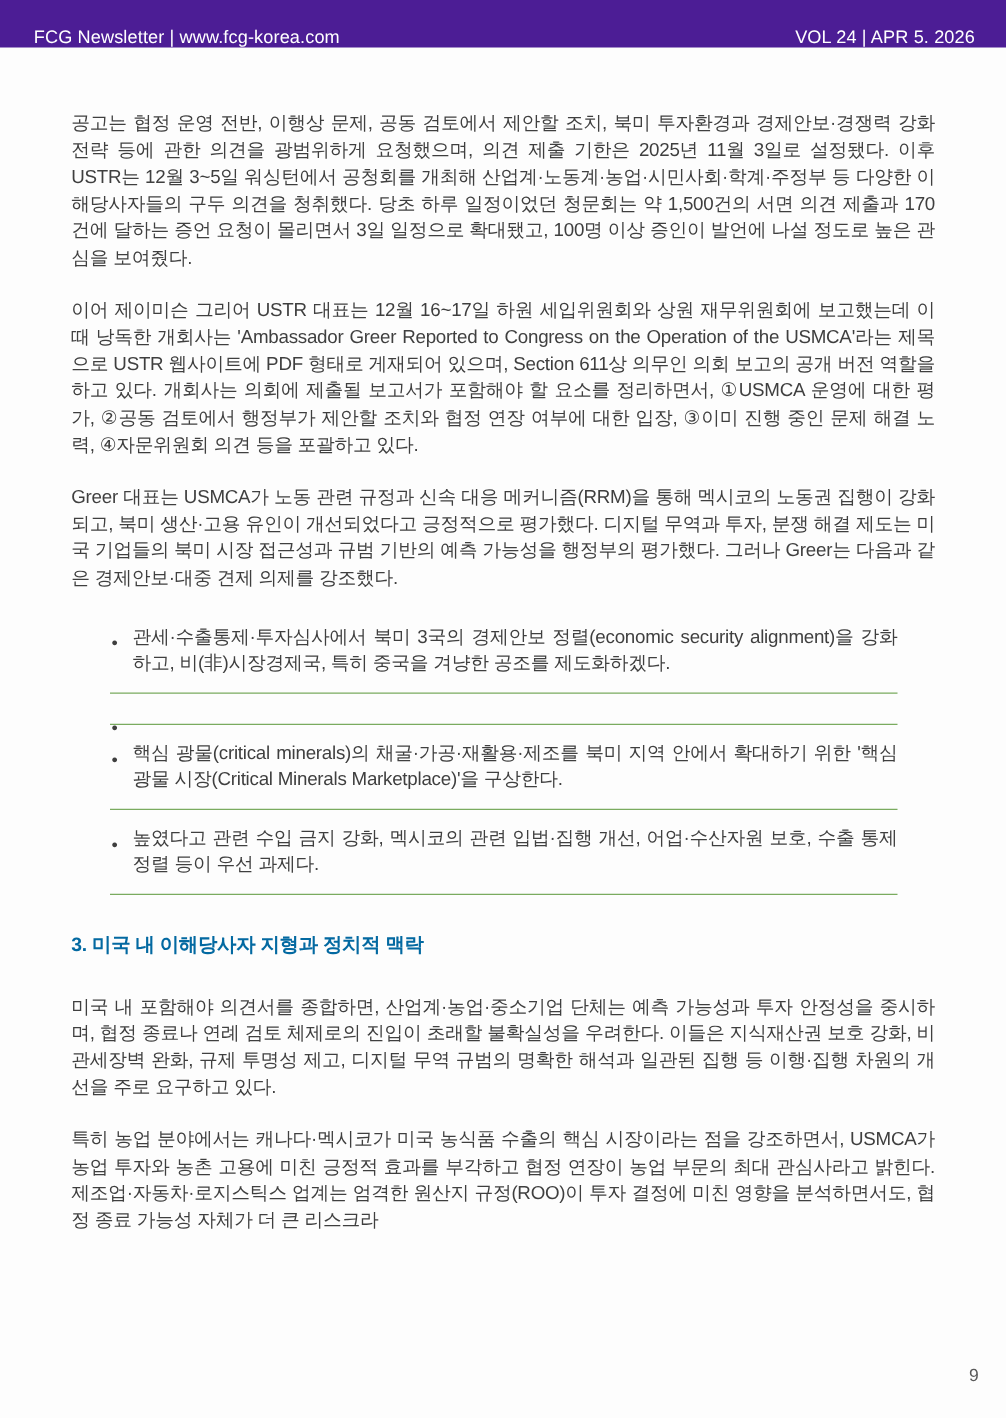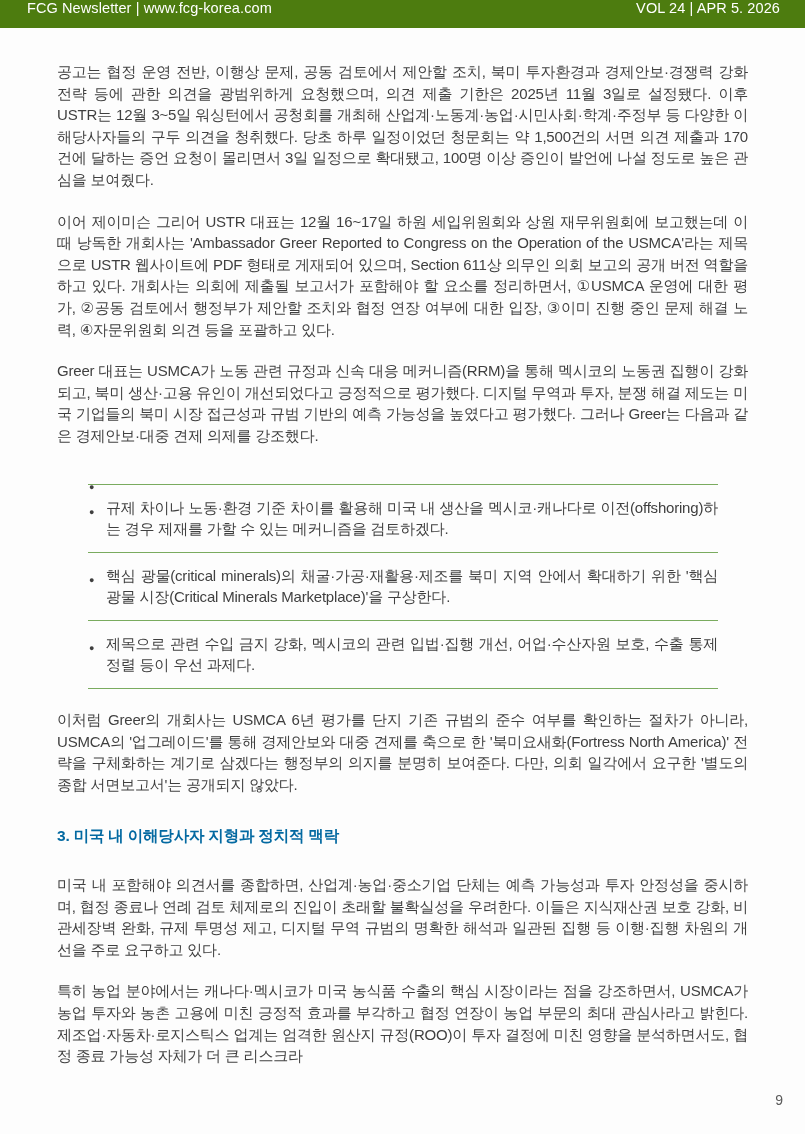--- a/index.html
+++ b/index.html
@@ -5,33 +5,33 @@
   * { margin: 0; padding: 0; box-sizing: border-box; }
   html, body { width: 805px; height: 1134px; }
   body {
     font-family: "Liberation Sans", "DejaVu Sans", sans-serif;
     background: #fdfdfd;
     color: #3f3f3f;
     position: relative;
     overflow: hidden;
   }
   .header-bar {
-    height: 28px;
-    background: #4d7c0f;
+    height: 38px;
+    background: #4c1d95;
     color: #ffffff;
     display: flex;
-    align-items: flex-start;
+    align-items: flex-end;
     justify-content: space-between;
     padding: 0 25px 0 27px;
     font-size: 14.5px;
     letter-spacing: 0.1px;
   }
   .header-bar .hdr-left, .header-bar .hdr-right { white-space: nowrap; }
   .content {
-    padding: 33px 57px 0 57px;
+    padding: 50px 57px 0 57px;
     font-size: 15px;
     line-height: 21.6px;
     text-align: justify;
     letter-spacing: -0.2px;
   }
   .para { margin-bottom: 20px; }
   .bullet-list {
     list-style: none;
     margin: 25px 0 20px 31px;
     width: 630px;
@@ -66,41 +66,40 @@
 <body>
 
 <header class="header-bar">
   <span class="hdr-left">FCG Newsletter | www.fcg-korea.com</span>
   <span class="hdr-right">VOL 24  | APR 5. 2026</span>
 </header>
 
 <main class="content">
   <p class="para">공고는 협정 운영 전반, 이행상 문제, 공동 검토에서 제안할 조치, 북미 투자환경과 경제안보·경쟁력 강화 전략 등에 관한 의견을 광범위하게 요청했으며, 의견 제출 기한은 2025년 11월 3일로 설정됐다. 이후 USTR는 12월 3~5일 워싱턴에서 공청회를 개최해 산업계·노동계·농업·시민사회·학계·주정부 등 다양한 이해당사자들의 구두 의견을 청취했다. 당초 하루 일정이었던 청문회는 약 1,500건의 서면 의견 제출과 170건에 달하는 증언 요청이 몰리면서 3일 일정으로 확대됐고, 100명 이상 증인이 발언에 나설 정도로 높은 관심을 보여줬다.</p>
   <p class="para">이어 제이미슨 그리어 USTR 대표는 12월 16~17일 하원 세입위원회와 상원 재무위원회에 보고했는데 이때 낭독한 개회사는 'Ambassador Greer Reported to Congress on the Operation of the USMCA'라는 제목으로 USTR 웹사이트에 PDF 형태로 게재되어 있으며, Section 611상 의무인 의회 보고의 공개 버전 역할을 하고 있다. 개회사는 의회에 제출될 보고서가 포함해야 할 요소를 정리하면서, ①USMCA 운영에 대한 평가, ②공동 검토에서 행정부가 제안할 조치와 협정 연장 여부에 대한 입장, ③이미 진행 중인 문제 해결 노력, ④자문위원회 의견 등을 포괄하고 있다.</p>
-  <p class="para">Greer 대표는 USMCA가 노동 관련 규정과 신속 대응 메커니즘(RRM)을 통해 멕시코의 노동권 집행이 강화되고, 북미 생산·고용 유인이 개선되었다고 긍정적으로 평가했다. 디지털 무역과 투자, 분쟁 해결 제도는 미국 기업들의 북미 시장 접근성과 규범 기반의 예측 가능성을 높였다고 평가했다. 그러나 Greer는 다음과 같은 경제안보·대중 견제 의제를 강조했다.</p>
+  <p class="para">Greer 대표는 USMCA가 노동 관련 규정과 신속 대응 메커니즘(RRM)을 통해 멕시코의 노동권 집행이 강화되고, 북미 생산·고용 유인이 개선되었다고 긍정적으로 평가했다. 디지털 무역과 투자, 분쟁 해결 제도는 미국 기업들의 북미 시장 접근성과 규범 기반의 예측 가능성을 행정부의 평가했다. 그러나 Greer는 다음과 같은 경제안보·대중 견제 의제를 강조했다.</p>
 
   <ul class="bullet-list">
     <li class="bullet-item">
       <span class="bullet-dot" style="font-size: 9px; top: 5px;">●</span>
+      <span>관세·수출통제·투자심사에서 북미 3국의 경제안보 정렬(economic security alignment)을 강화하고, 비(非)시장경제국, 특히 중국을 겨냥한 공조를 제도화하겠다.</span>
     </li>
     <li class="bullet-item">
       <span class="bullet-dot" style="font-size: 9px; top: 5px;">●</span>
-      <span>규제 차이나 노동·환경 기준 차이를 활용해 미국 내 생산을 멕시코·캐나다로 이전(offshoring)하는 경우 제재를 가할 수 있는 메커니즘을 검토하겠다.</span>
     </li>
     <li class="bullet-item">
       <span class="bullet-dot" style="font-size: 9px; top: 5px;">●</span>
       <span>핵심 광물(critical minerals)의 채굴·가공·재활용·제조를 북미 지역 안에서 확대하기 위한 '핵심 광물 시장(Critical Minerals Marketplace)'을 구상한다.</span>
     </li>
     <li class="bullet-item">
       <span class="bullet-dot" style="font-size: 9px; top: 5px;">●</span>
-      <span>제목으로 관련 수입 금지 강화, 멕시코의 관련 입법·집행 개선, 어업·수산자원 보호, 수출 통제 정렬 등이 우선 과제다.</span>
+      <span>높였다고 관련 수입 금지 강화, 멕시코의 관련 입법·집행 개선, 어업·수산자원 보호, 수출 통제 정렬 등이 우선 과제다.</span>
     </li>
   </ul>
 
-  <p class="para">이처럼 Greer의 개회사는 USMCA 6년 평가를 단지 기존 규범의 준수 여부를 확인하는 절차가 아니라, USMCA의 '업그레이드'를 통해 경제안보와 대중 견제를 축으로 한 '북미요새화(Fortress North America)' 전략을 구체화하는 계기로 삼겠다는 행정부의 의지를 분명히 보여준다. 다만, 의회 일각에서 요구한 '별도의 종합 서면보고서'는 공개되지 않았다.</p>
 
   <h2 class="section-heading">3. 미국 내 이해당사자 지형과 정치적 맥락</h2>
 
   <p class="para">미국 내 포함해야 의견서를 종합하면, 산업계·농업·중소기업 단체는 예측 가능성과 투자 안정성을 중시하며, 협정 종료나 연례 검토 체제로의 진입이 초래할 불확실성을 우려한다. 이들은 지식재산권 보호 강화, 비관세장벽 완화, 규제 투명성 제고, 디지털 무역 규범의 명확한 해석과 일관된 집행 등 이행·집행 차원의 개선을 주로 요구하고 있다.</p>
   <p class="para">특히 농업 분야에서는 캐나다·멕시코가 미국 농식품 수출의 핵심 시장이라는 점을 강조하면서, USMCA가 농업 투자와 농촌 고용에 미친 긍정적 효과를 부각하고 협정 연장이 농업 부문의 최대 관심사라고 밝힌다. 제조업·자동차·로지스틱스 업계는 엄격한 원산지 규정(ROO)이 투자 결정에 미친 영향을 분석하면서도, 협정 종료 가능성 자체가 더 큰 리스크라</p>
 </main>
 
 <div class="page-number">9</div>
 
 </body></html>

